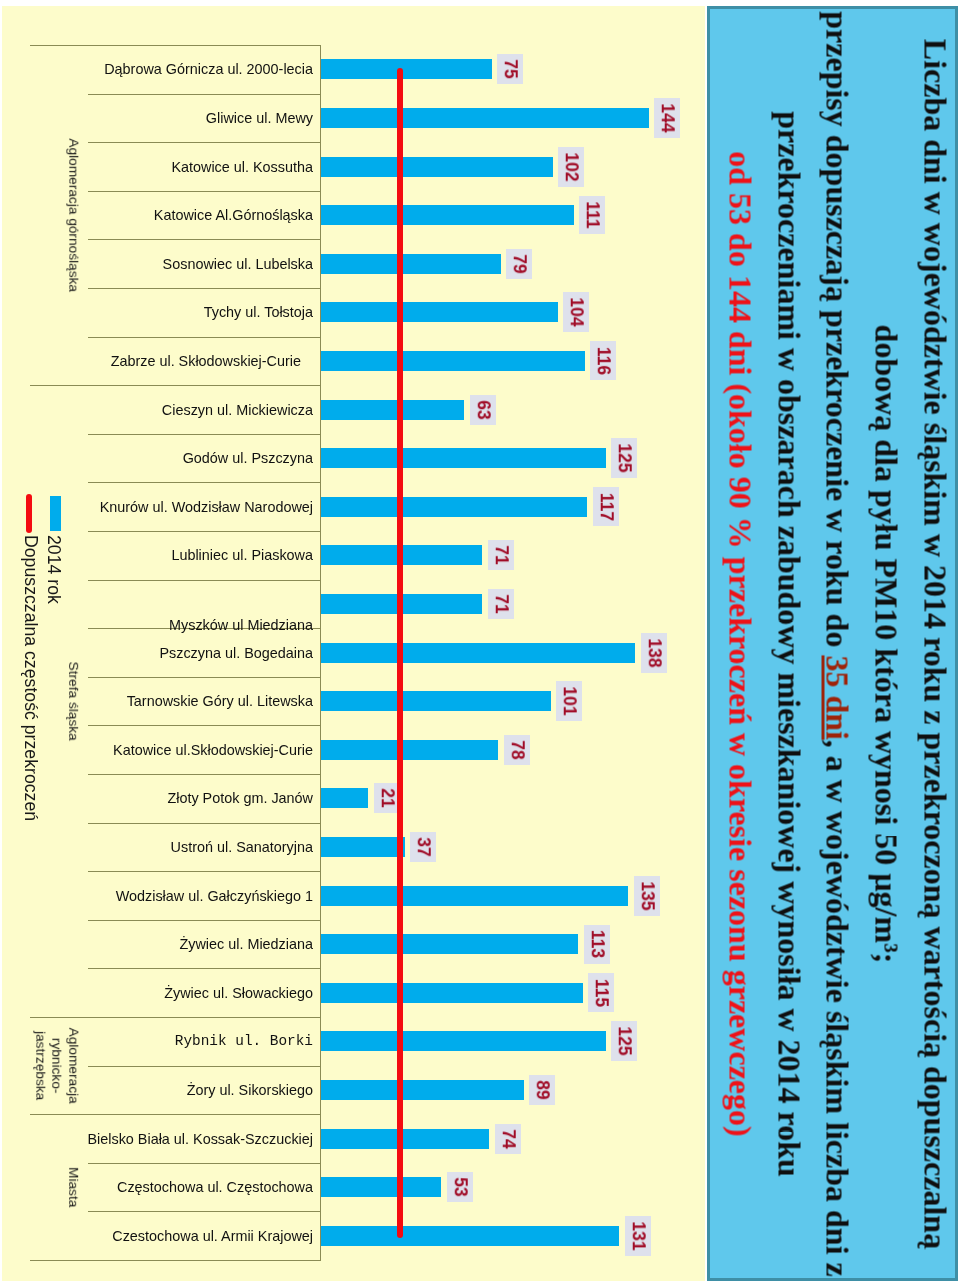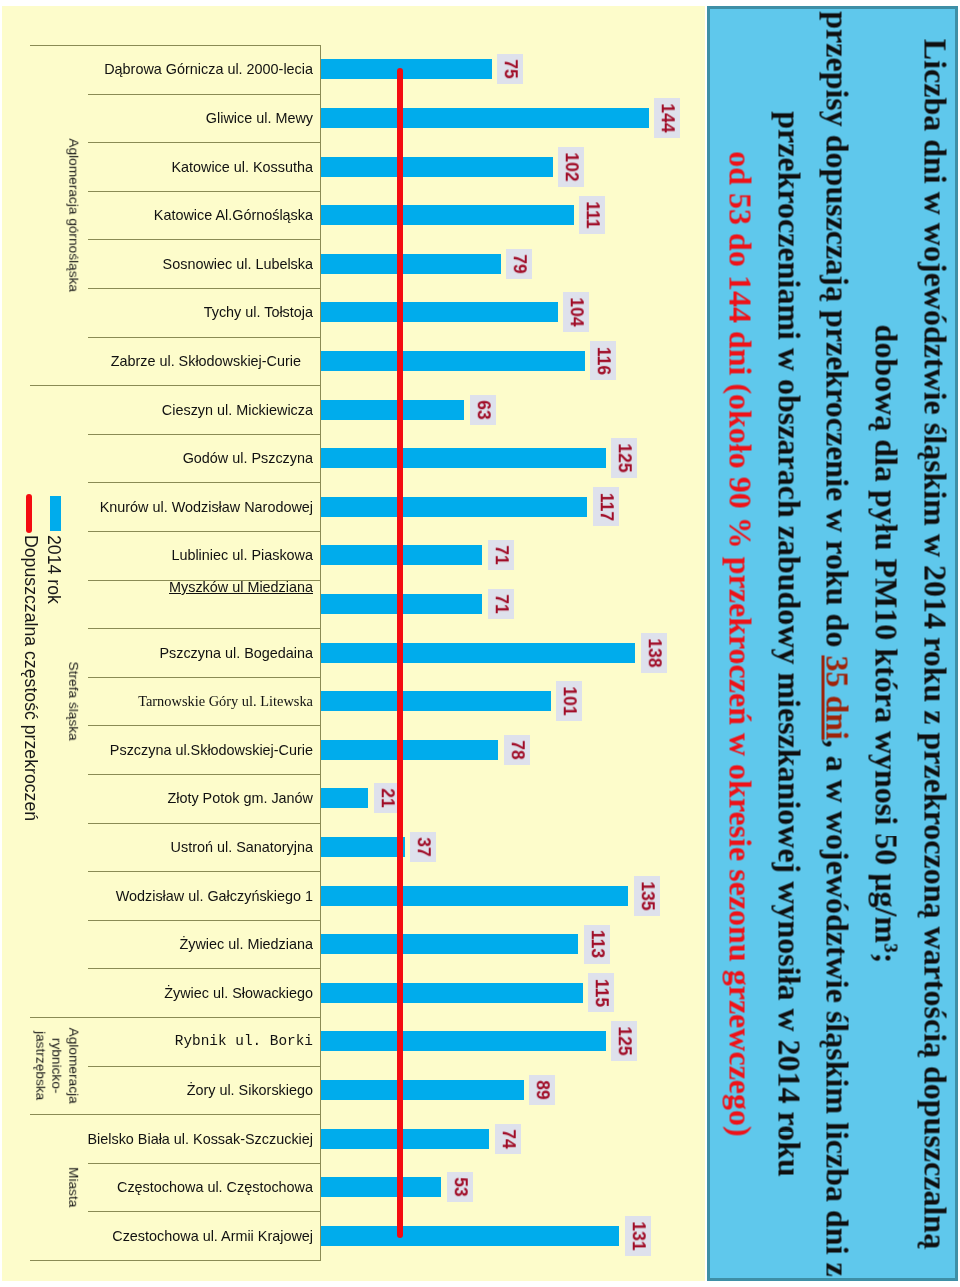--- a/index.html
+++ b/index.html
@@ -100,24 +100,24 @@
       <div class="catlabel" style="left: 60px; width: 253px; top: 108.9px;">Gliwice ul. Mewy</div>
       <div class="catlabel" style="left: 60px; width: 253px; top: 157.5px;">Katowice ul. Kossutha</div>
       <div class="catlabel" style="left: 60px; width: 253px; top: 206.1px;">Katowice Al.Górnośląska</div>
       <div class="catlabel" style="left: 60px; width: 253px; top: 254.7px; text-align: right;">Sosnowiec ul. Lubelska</div>
       <div class="catlabel" style="left: 60px; width: 253px; top: 303.3px;">Tychy ul. Tołstoja</div>
       <div class="catlabel" style="left: 48px; width: 253px; top: 351.9px;">Zabrze ul. Skłodowskiej-Curie</div>
       <div class="catlabel" style="left: 60px; width: 253px; top: 400.5px;">Cieszyn ul. Mickiewicza</div>
       <div class="catlabel" style="left: 60px; width: 253px; top: 449.1px;">Godów ul. Pszczyna</div>
       <div class="catlabel" style="left: 60px; width: 253px; top: 497.7px;">Knurów ul. Wodzisław Narodowej</div>
       <div class="catlabel" style="left: 60px; width: 253px; top: 546.3px;">Lubliniec ul. Piaskowa</div>
-      <div class="catlabel" style="left: 60px; width: 253px; top: 578px; text-decoration: underline;">Myszków ul Miedziana</div>
+      <div class="catlabel" style="left: 60px; width: 253px; top: 616px;">Myszków ul Miedziana</div>
       <div class="catlabel" style="left: 60px; width: 253px; top: 643.5px;">Pszczyna ul. Bogedaina</div>
-      <div class="catlabel" style="left: 60px; width: 253px; top: 692.1px; font-family: Liberation Serif, serif;">Tarnowskie Góry ul. Litewska</div>
-      <div class="catlabel" style="left: 60px; width: 253px; top: 740.7px;">Pszczyna ul.Skłodowskiej-Curie</div>
+      <div class="catlabel" style="left: 60px; width: 253px; top: 692.1px;">Tarnowskie Góry ul. Litewska</div>
+      <div class="catlabel" style="left: 60px; width: 253px; top: 740.7px;">Katowice ul.Skłodowskiej-Curie</div>
       <div class="catlabel" style="left: 60px; width: 253px; top: 789.3px;">Złoty Potok gm. Janów</div>
       <div class="catlabel" style="left: 60px; width: 253px; top: 837.9px;">Ustroń ul. Sanatoryjna</div>
       <div class="catlabel" style="left: 60px; width: 253px; top: 886.5px;">Wodzisław ul. Gałczyńskiego 1</div>
       <div class="catlabel" style="left: 60px; width: 253px; top: 935.1px;">Żywiec ul. Miedziana</div>
       <div class="catlabel" style="left: 60px; width: 253px; top: 983.7px;">Żywiec ul. Słowackiego</div>
       <div class="catlabel" style="left: 60px; width: 253px; top: 1032.3px; font-family: Liberation Mono, monospace;">Rybnik ul. Borki</div>
       <div class="catlabel" style="left: 60px; width: 253px; top: 1080.9px;">Żory ul. Sikorskiego</div>
       <div class="catlabel" style="left: 60px; width: 253px; top: 1129.5px;">Bielsko Biała ul. Kossak-Szczuckiej</div>
       <div class="catlabel" style="left: 60px; width: 253px; top: 1178.1px;">Częstochowa ul. Częstochowa</div>
       <div class="catlabel" style="left: 60px; width: 253px; top: 1226.7px;">Czestochowa ul. Armii Krajowej</div>

